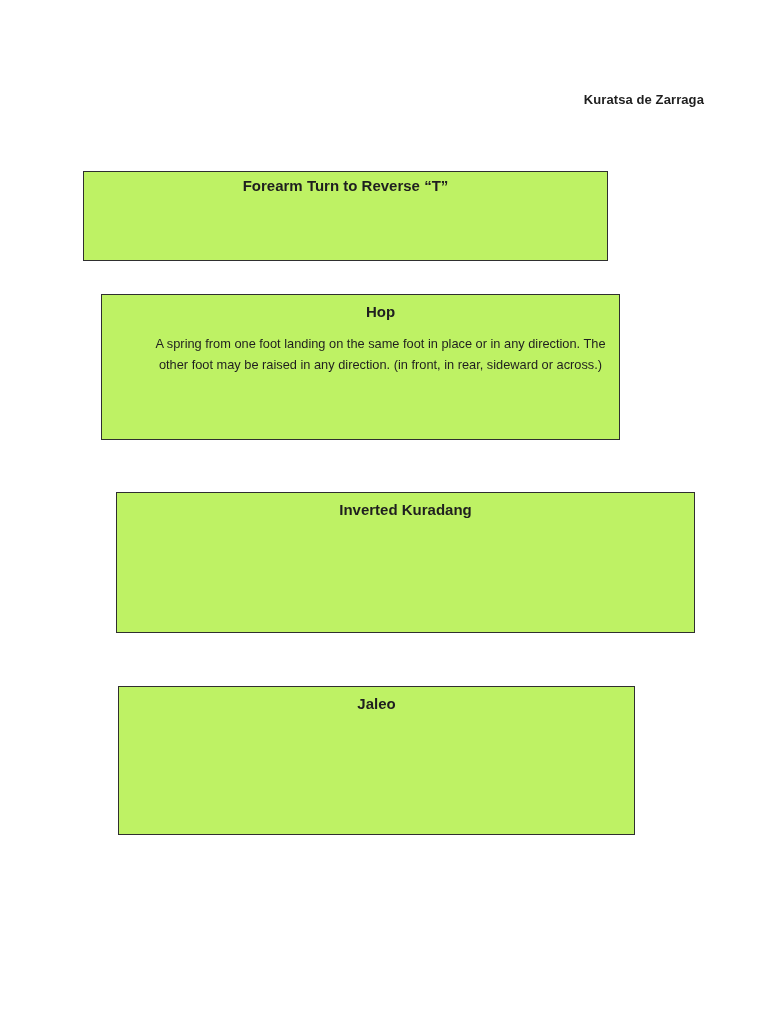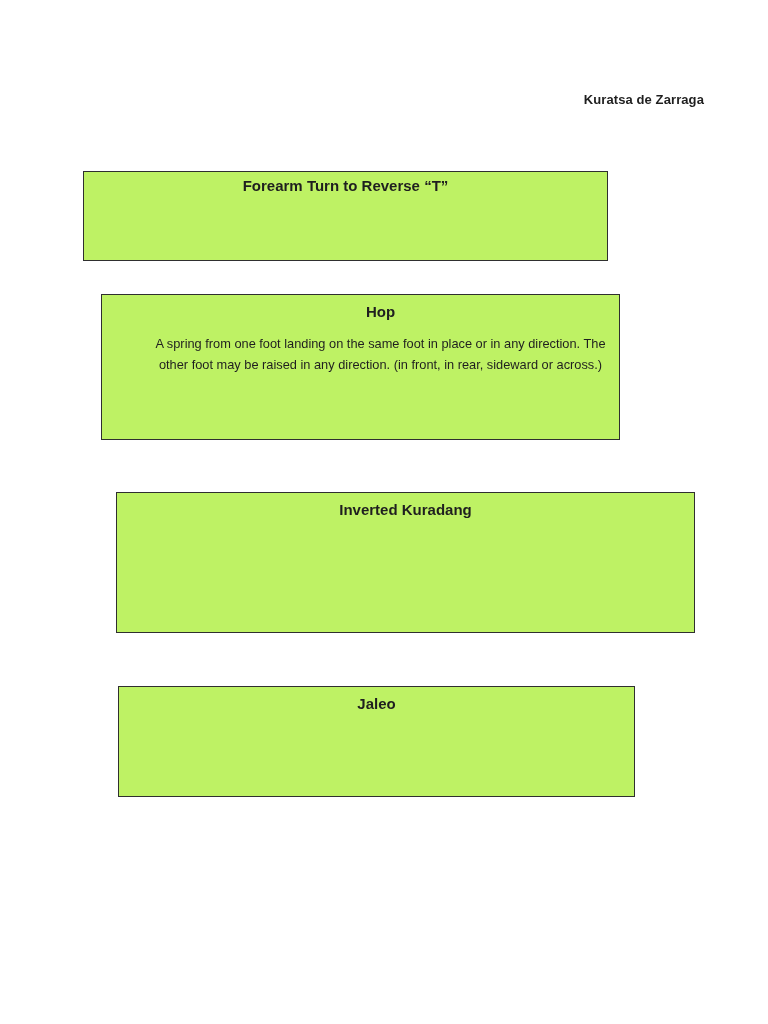--- a/index.html
+++ b/index.html
@@ -40,21 +40,21 @@
     margin-top: 13px;
     padding: 0 12px;
     font-size: 12.8px;
     line-height: 20.5px;
     white-space: pre-line;
   }
   .box-1 { left: 83px;  top: 171px; width: 525px; height: 90px;  }
   .box-1 h2 { padding-top: 4px; }
   .box-2 { left: 101px; top: 294px; width: 519px; height: 146px; padding-left: 40px; }
   .box-3 { left: 116px; top: 492px; width: 579px; height: 141px; }
-  .box-4 { left: 118px; top: 686px; width: 517px; height: 111px; }
+  .box-4 { left: 118px; top: 686px; width: 517px; height: 149px; }
 </style>
 </head>
 <body>
 
 <div class="doc-title">Kuratsa de Zarraga</div>
 
 <section class="term-box box-1">
   <h2>Forearm Turn to Reverse “T”</h2>
   <p></p>
 </section>

